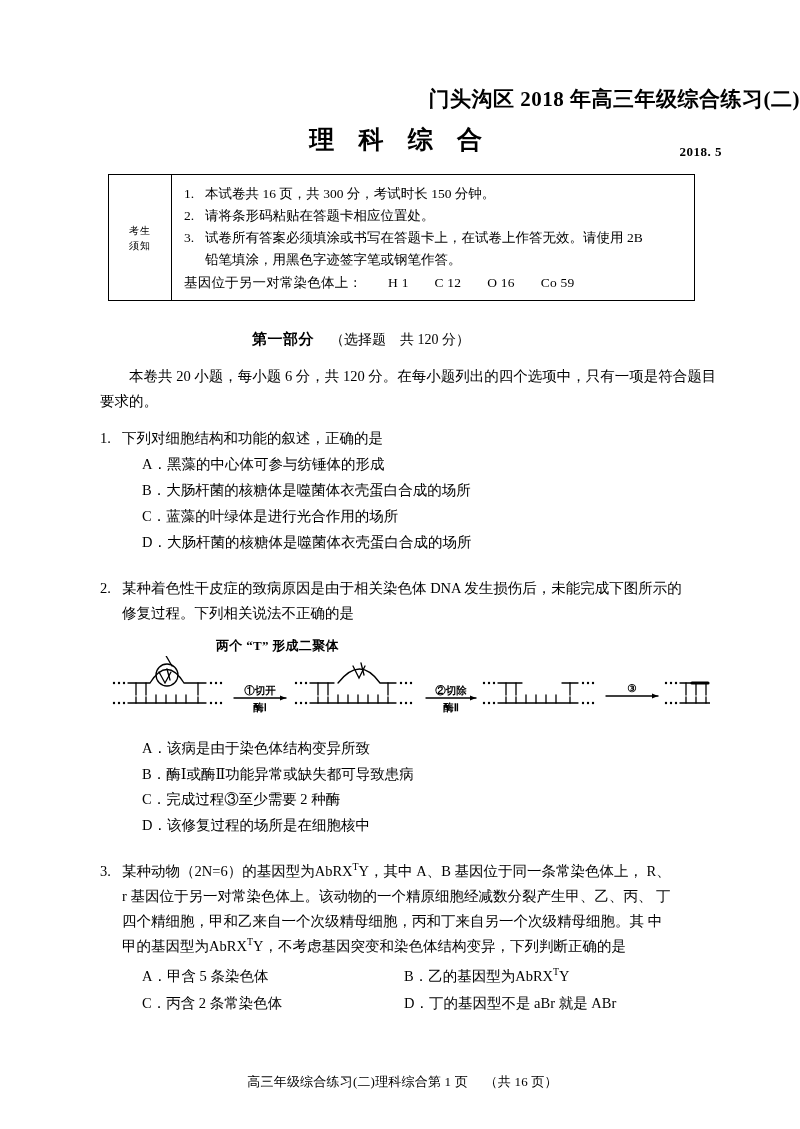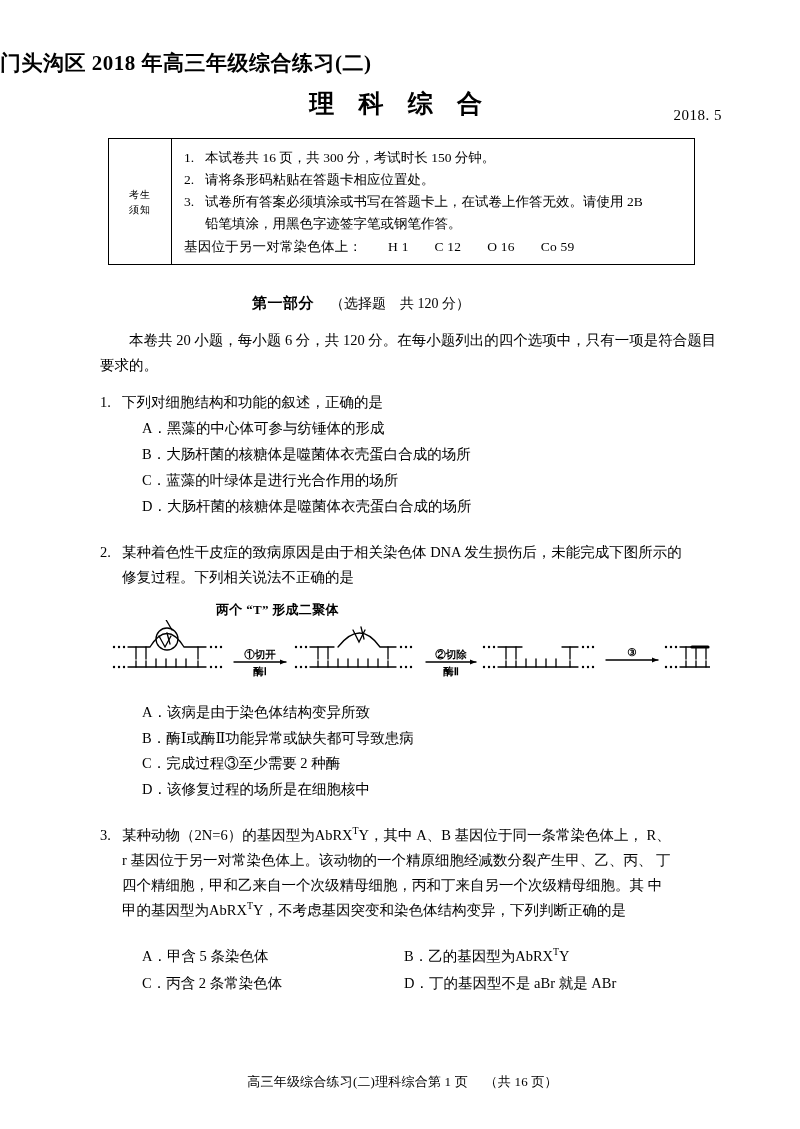--- a/index.html
+++ b/index.html
@@ -18,48 +18,48 @@
   .page {
     position: relative;
     width: 800px;
     height: 1129px;
     padding: 0;
     box-sizing: border-box;
   }
 
   
   .title-main {
-    text-align: left;
+    text-align: right;
     font-size: 21px;
     font-weight: 700;
     letter-spacing: 0.5px;
     margin: 0;
-    padding-top: 51px;
+    padding-top: 87px;
     line-height: 1.2;
     font-family: "Liberation Serif", "DejaVu Serif", serif;
   }
   .subtitle-row {
     position: relative;
     margin-top: 14px;
     height: 34px;
   }
   .title-sub {
     text-align: center;
     font-size: 25px;
     font-weight: 700;
     letter-spacing: 9px;
     line-height: 1.1;
     margin: 0;
   }
   .title-date {
     position: absolute;
     right: 78px;
     bottom: 0px;
-    font-size: 15px;
-    font-weight: 400;
+    font-size: 13px;
+    font-weight: 700;
     letter-spacing: 0.5px;
   }
 
   
   .notice-box {
     margin: 14px 105px 0 108px;
     border: 1.5px solid #000;
     display: flex;
     min-height: 118px;
   }
@@ -416,21 +416,21 @@
 
     <div class="q mt18">
       <div class="q-head">
         <span class="q-num">3.</span>
         <span class="q-stem"><span>某种动物（2N=6）的基因型为</span><span class="serif-lat"><span>AbRX</span><sup>T</sup><span>Y</span></span><span>，其中 A、B 基因位于同一条常染色体上，  R、</span></span>
       </div>
       <div class="q-cont">r 基因位于另一对常染色体上。该动物的一个精原细胞经减数分裂产生甲、乙、丙、 丁</div>
       <div class="q-cont">四个精细胞，甲和乙来自一个次级精母细胞，丙和丁来自另一个次级精母细胞。其 中</div>
       <div class="q-cont"><span>甲的基因型为</span><span class="serif-lat"><span>AbRX</span><sup>T</sup><span>Y</span></span><span>，不考虑基因突变和染色体结构变异，下列判断正确的是</span></div>
 
-      <div class="opts" style="margin-top:20px">
+      <div class="opts" style="margin-top:4px">
         <div class="opt-2col">
           <span>A．甲含 5 条染色体</span>
           <span><span>B．乙的基因型为</span><span class="serif-lat"><span>AbRX</span><sup>T</sup><span>Y</span></span></span>
         </div>
         <div class="opt-2col">
           <span>C．丙含 2 条常染色体</span>
           <span>D．丁的基因型不是 aBr 就是 ABr</span>
         </div>
       </div>
     </div>

